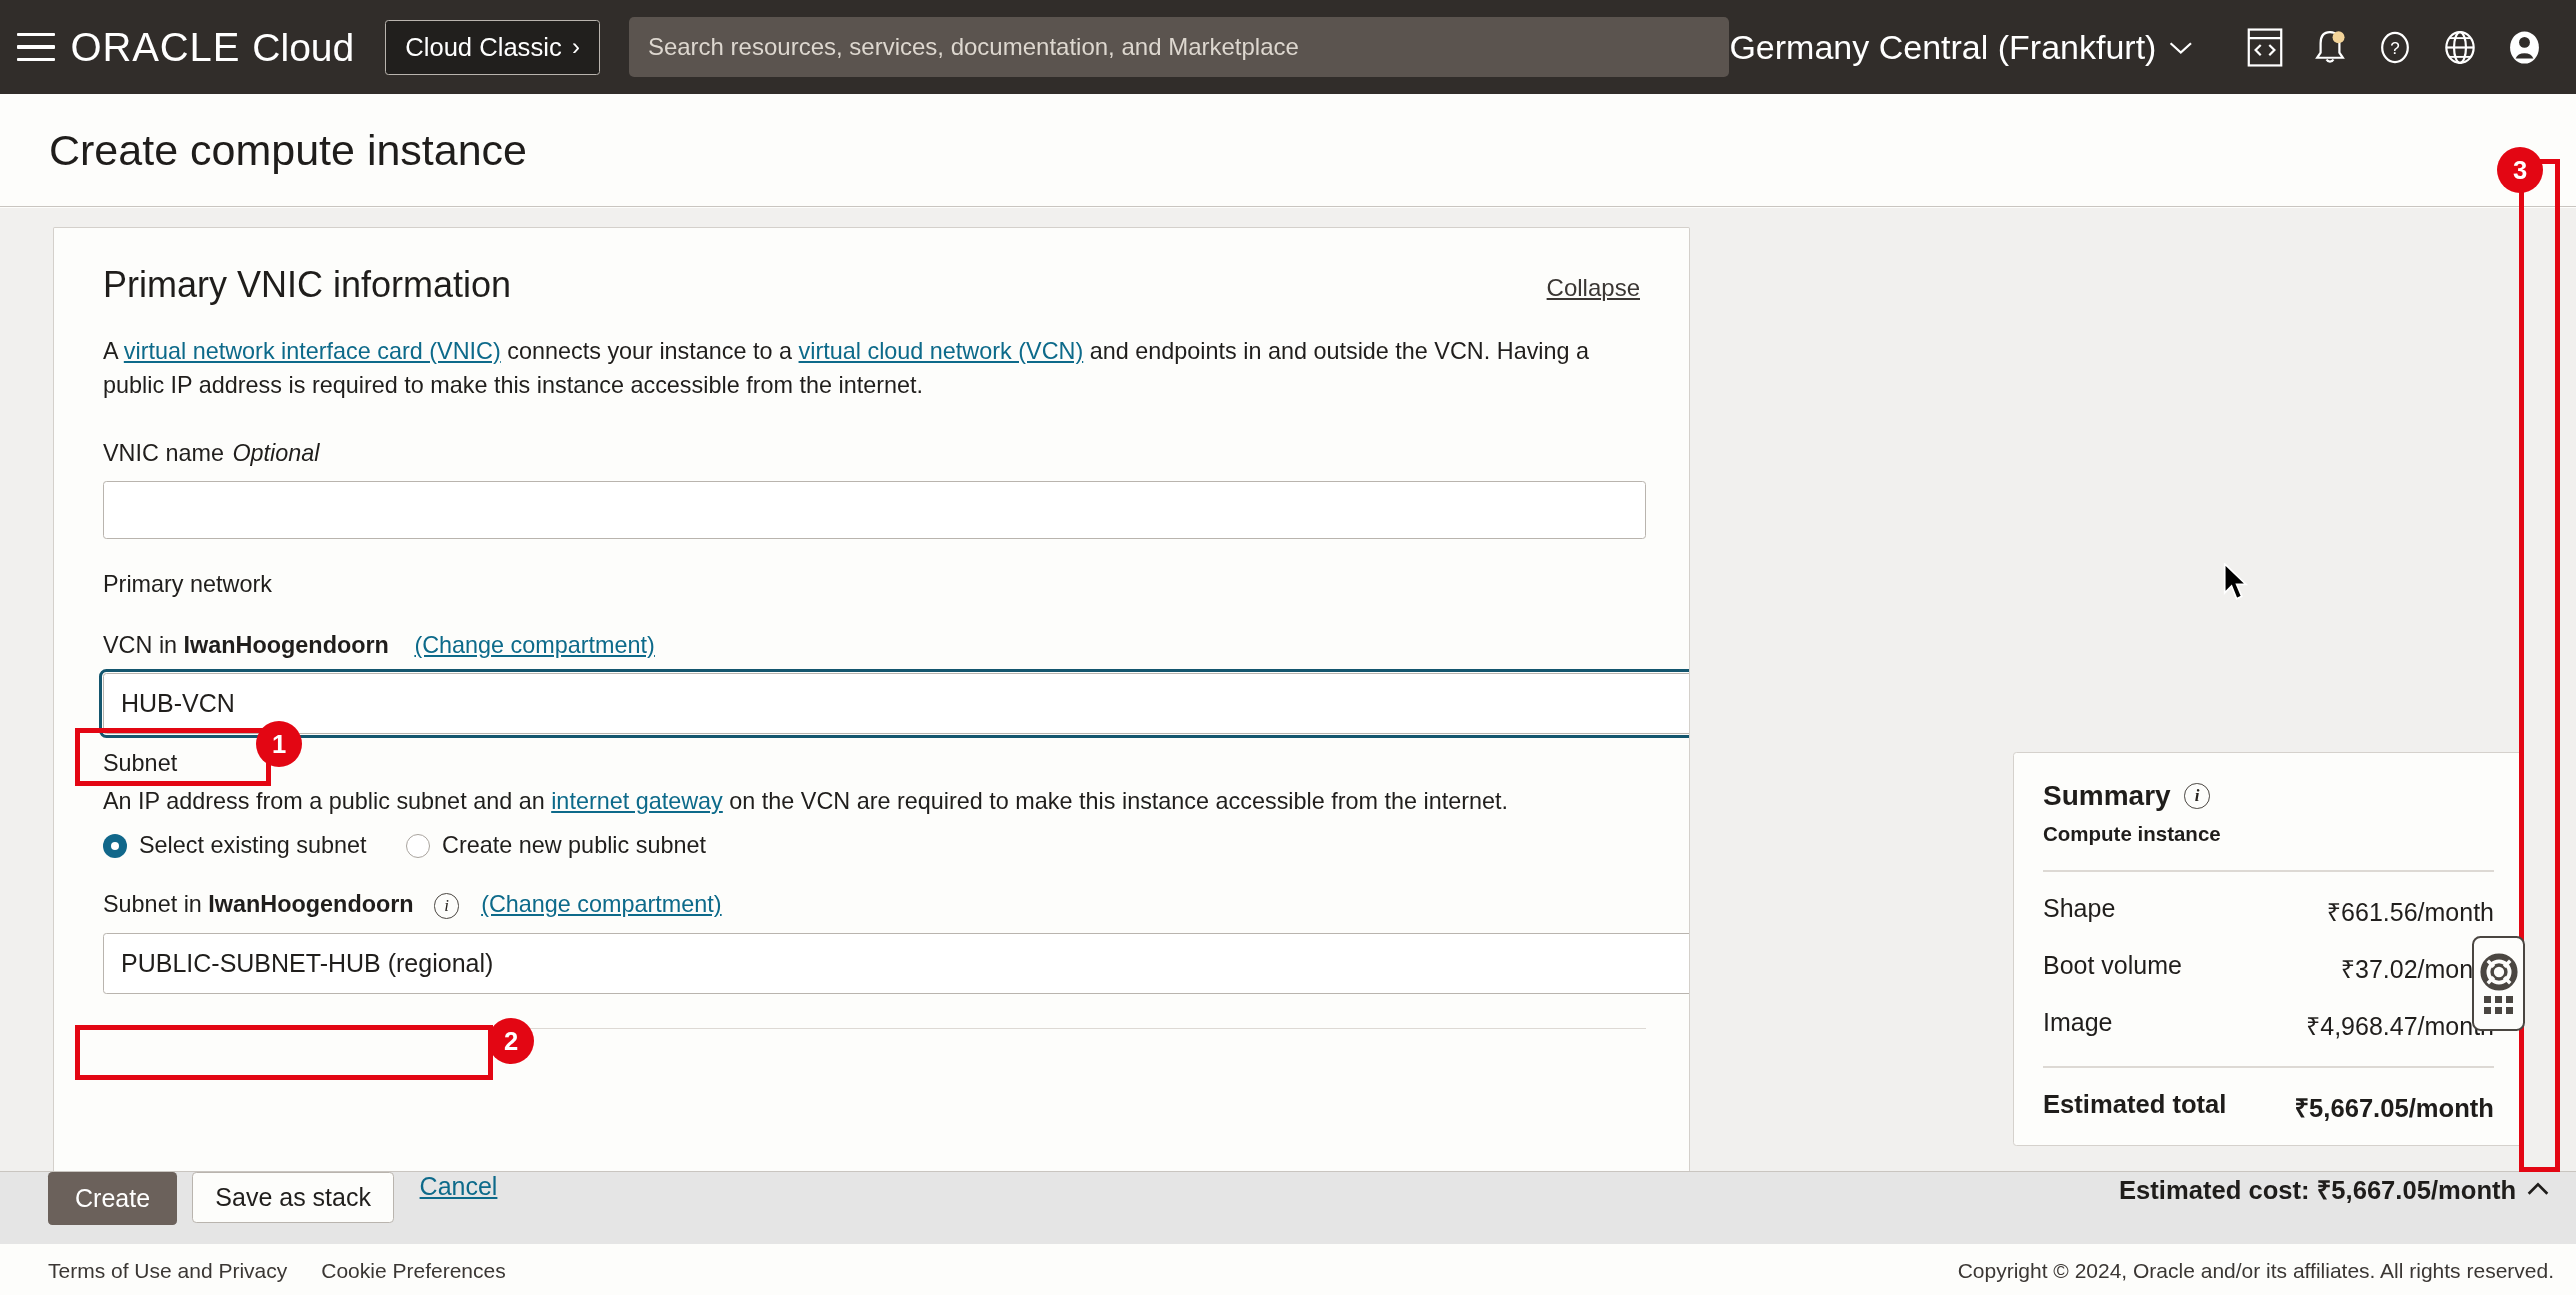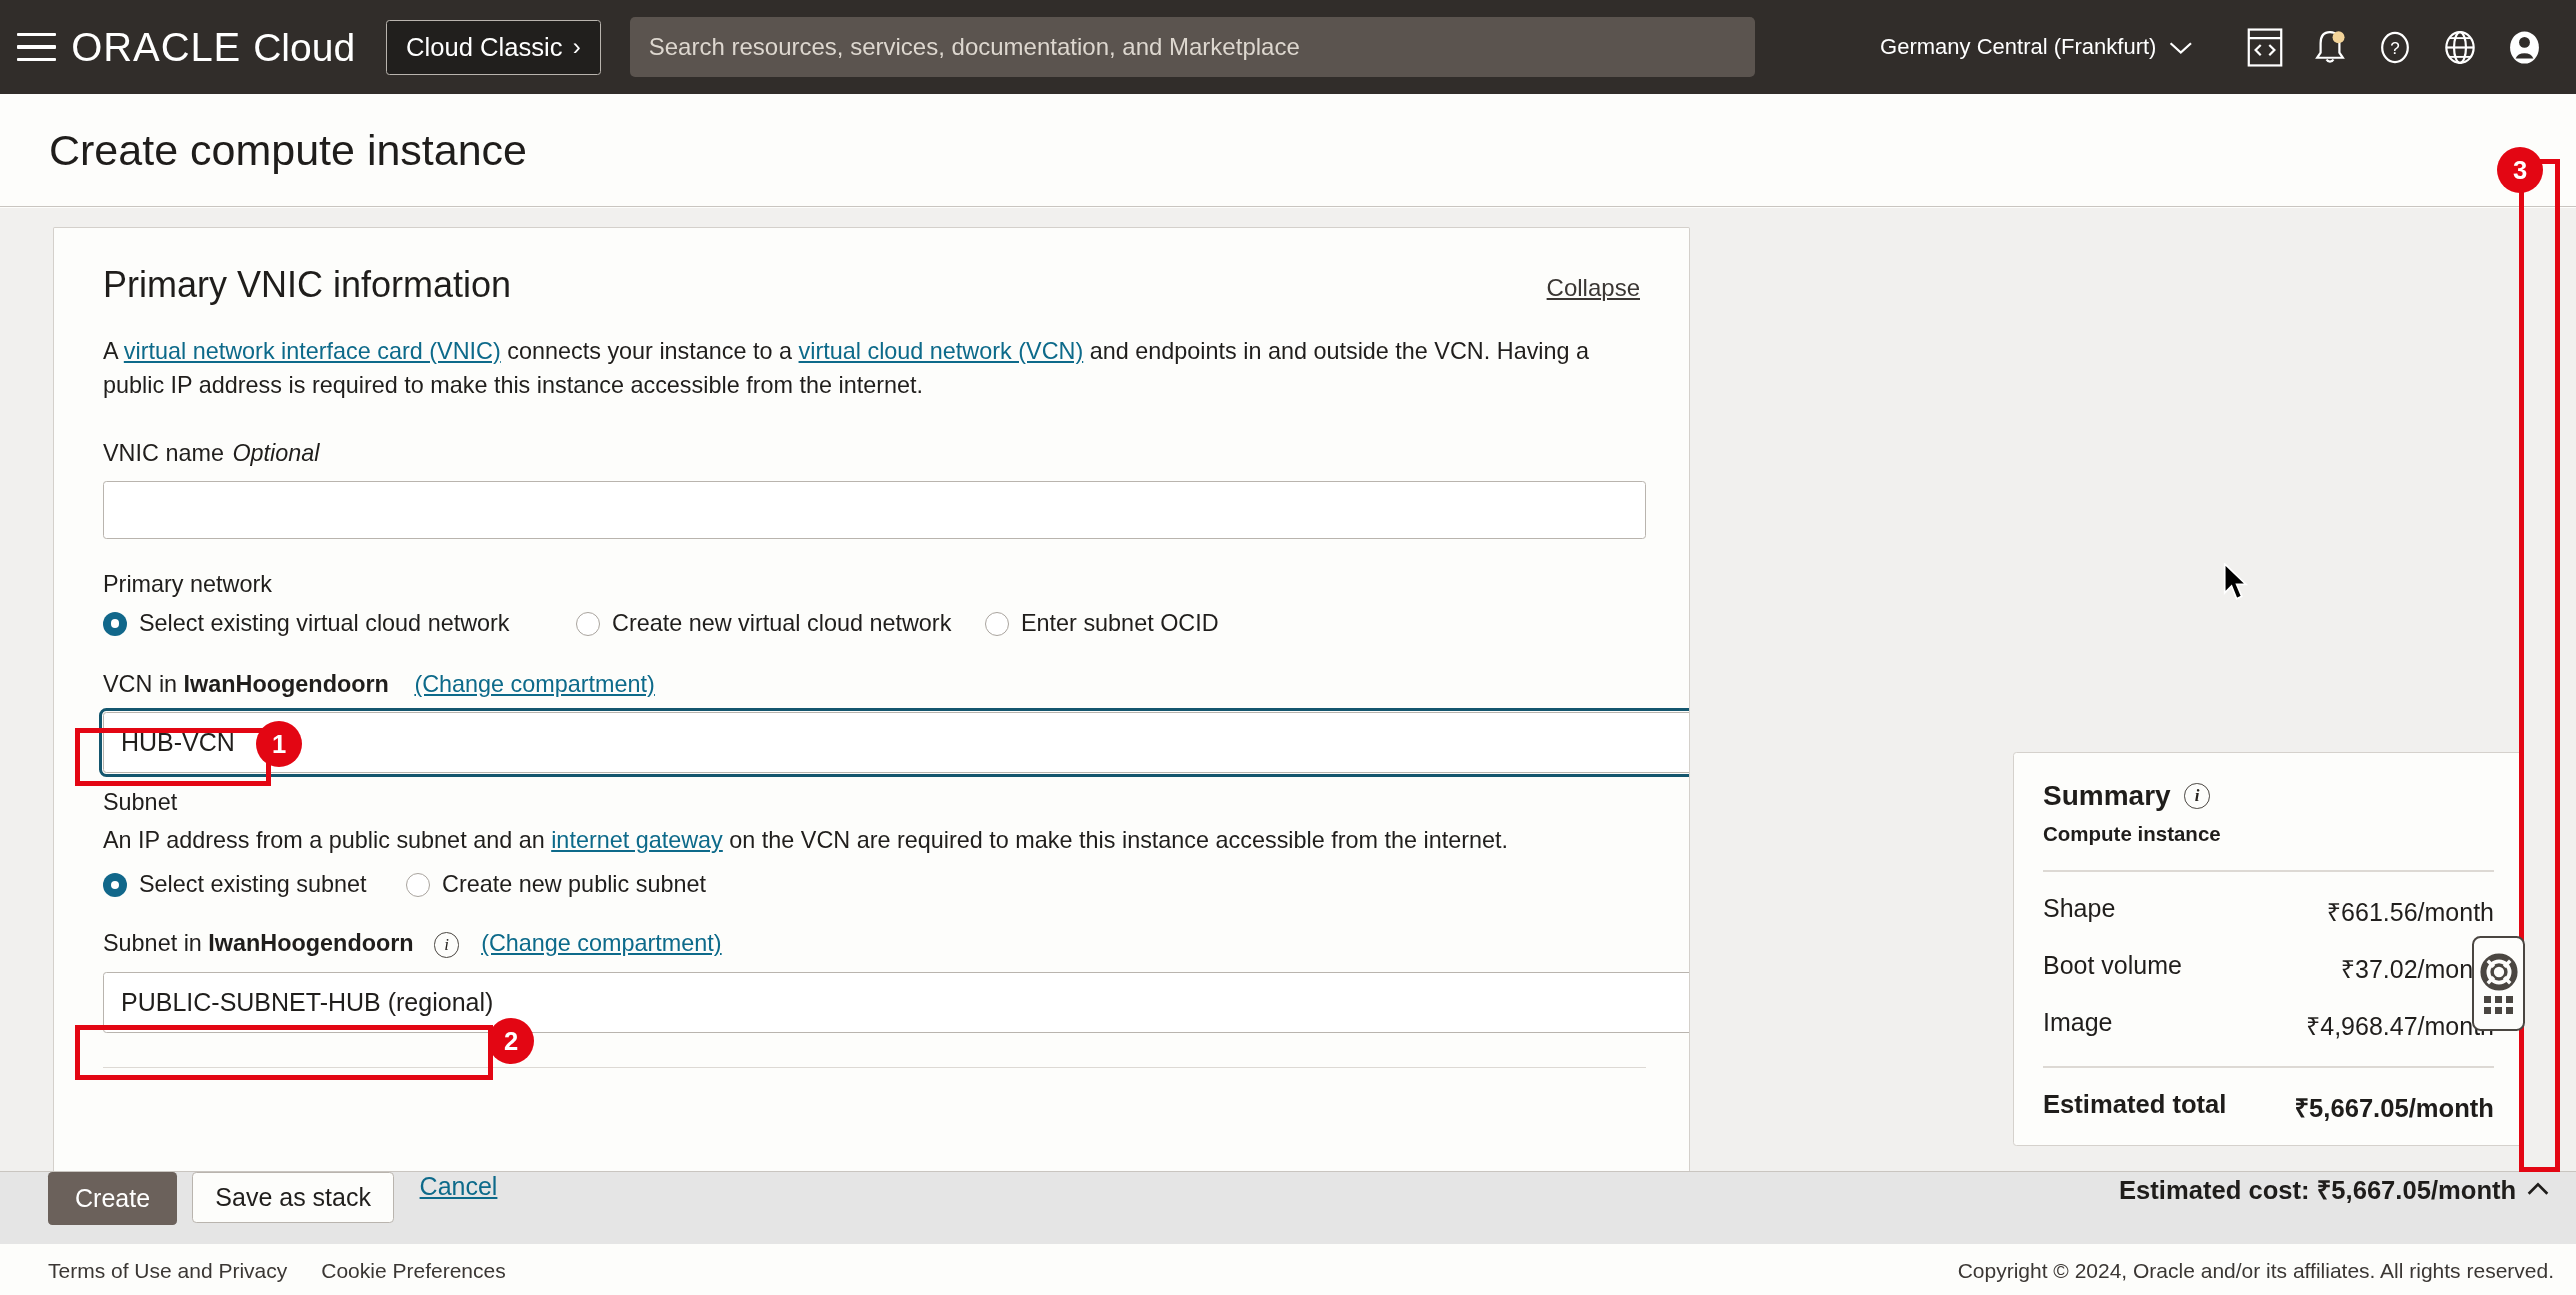--- a/index.html
+++ b/index.html
@@ -30,21 +30,21 @@
     background: #211f1d; cursor: pointer; white-space: nowrap;
   }
   .cc-chevron { font-size: 24px; line-height: 1; }
   .searchbox {
     margin-left: 29px; width: 1125px; height: 60px; background: #5b544f;
     border-radius: 5.1px; display: flex; align-items: center; padding: 0 19px;
     color: #ddd7cf; font-size: 24px; cursor: text;
   }
   .topbar-right { margin-left: auto; display: flex; align-items: center; gap: 0px; padding-right: 19px; }
   .region-sel {
-    color: #fff; font-size: 22px; display: flex; align-items: center; gap: 12px;
+    color: #fff; font-size: 34px; display: flex; align-items: center; gap: 12px;
     margin-right: 38px; cursor: pointer; white-space: nowrap;
   }
   .ticon { width: 65px; height: 65px; display:flex; align-items:center; justify-content:center;
     cursor: pointer; position: relative; }
   .ticon svg { display: block; }
 
   
   .page-title-bar {
     position: absolute; top: 94px; left: 0; width: 2576px; height: 113px;
     background: #fdfdfb; border-bottom: 1.7px solid #c9c5c0;
@@ -254,34 +254,20 @@
 
       <div style="margin-top:38px;">
         <div class="field-label">
           <span>VNIC name</span><span class="opt">Optional</span>
         </div>
         <div class="text-input"></div>
       </div>
 
       <div style="margin-top:32px;">
         <div class="field-label">Primary network</div>
-        <div class="radio-row">
-          <div class="radio-item" style="width:473px;">
-            <span class="radio sel"></span>
-            <span>Select existing virtual cloud network</span>
-          </div>
-          <div class="radio-item" style="width:409px;">
-            <span class="radio"></span>
-            <span>Create new virtual cloud network</span>
-          </div>
-          <div class="radio-item">
-            <span class="radio"></span>
-            <span>Enter subnet OCID</span>
-          </div>
-        </div>
       </div>
 
       <div style="margin-top:34px;">
         <div class="field-label">
           <span>VCN in </span><b>IwanHoogendoorn</b>
           <a class="lnk" style="margin-left:19px;">(Change compartment)</a>
         </div>
         <div class="select-box focused">
           <span>HUB-VCN</span>
           <span class="stepper">

